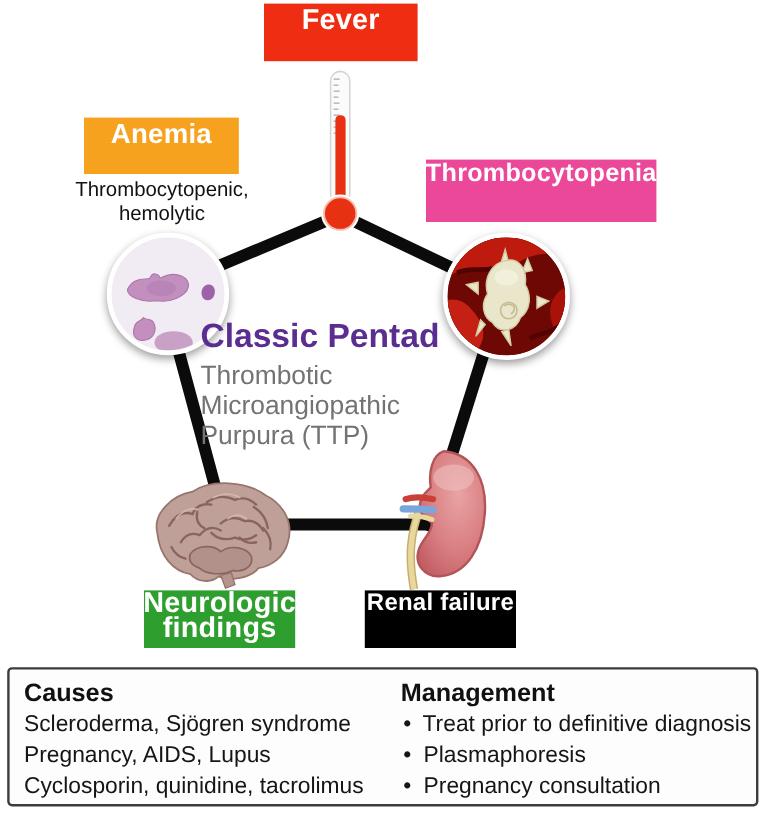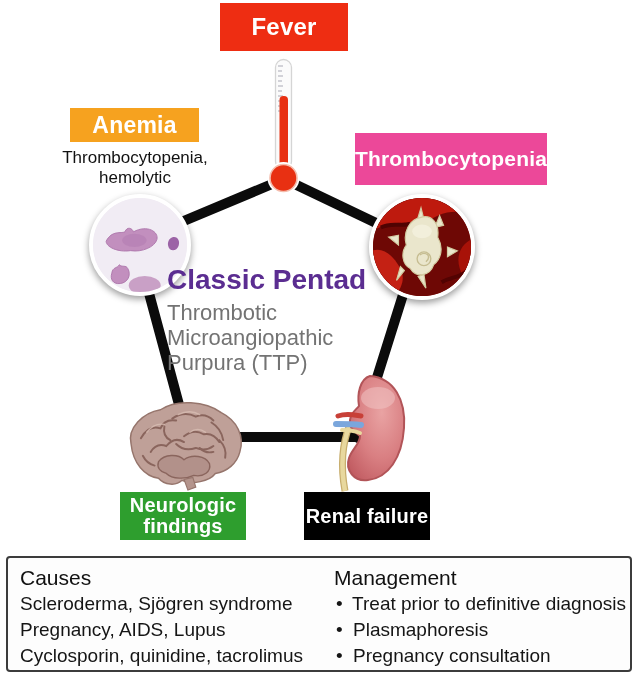--- a/index.html
+++ b/index.html
@@ -4,26 +4,26 @@
 <style>
   html,body{margin:0;padding:0;background:#ffffff;}
   body{width:640px;height:680px;font-family:"Liberation Sans",sans-serif;}
   .stage{position:relative;width:640px;height:680px;background:#ffffff;overflow:hidden;}
 
   
   #pentagon-lines{position:absolute;left:0;top:0;z-index:1;}
   #pentagon-lines line{stroke:#0b0b0b;stroke-width:10;stroke-linecap:round;}
 
   
-  .label-box{position:absolute;display:flex;align-items:center;justify-content:center;
+  .label-box{position:absolute;display:flex;align-items:flex-start;justify-content:center;
     color:#ffffff;font-weight:bold;text-align:center;z-index:4;letter-spacing:.2px;}
   #fever-box{left:220px;top:3px;width:128px;height:48px;background:#EE2D12;font-size:24px;}
-  #anemia-box{left:70px;top:108px;width:129px;height:34px;background:#F6A21F;font-size:23px;}
+  #anemia-box{left:70px;top:98px;width:129px;height:47px;background:#F6A21F;font-size:23px;}
   #thrombo-box{left:355px;top:133px;width:192px;height:52px;background:#ec4899;font-size:21px;}
-  #neuro-box{left:120px;top:492px;width:126px;height:48px;background:#2E9E2E;font-size:20px;line-height:21px;}
+  #neuro-box{left:120px;top:492px;width:126px;height:48px;background:#2E9E2E;font-size:24px;line-height:21px;}
   #renal-box{left:304px;top:492px;width:126px;height:48px;background:#000000;font-size:20px;line-height:21px;}
 
   .anemia-note{position:absolute;left:56px;top:148px;width:158px;text-align:center;
     font-size:17px;line-height:20px;color:#111111;z-index:4;}
 
   
   .center-text{position:absolute;left:167px;top:264px;width:240px;text-align:left;z-index:2;}
   .center-title{font-size:28px;font-weight:bold;color:#5B2D91;margin-bottom:4px;}
   .center-line{font-size:22px;color:#737373;line-height:25px;}
 
@@ -37,21 +37,21 @@
   #thermometer{position:absolute;left:263px;top:56px;width:42px;height:142px;z-index:3;}
   #brain{position:absolute;left:120px;top:397px;width:128px;height:98px;z-index:2;}
   #kidney{position:absolute;left:320px;top:372px;width:92px;height:122px;z-index:2;}
 
   
   #info-panel{position:absolute;left:6px;top:556px;width:622px;height:112px;
     background:#FDFDFD;border:2px solid #3C3C3C;border-radius:4px;z-index:5;}
   .info-col{position:absolute;top:7px;}
   #causes-col{left:12px;width:305px;}
   #management-col{left:326px;width:292px;}
-  .info-header{font-size:21px;font-weight:normal;color:#111111;line-height:26px;}
+  .info-header{font-size:21px;font-weight:bold;color:#111111;line-height:26px;}
   .info-line{font-size:19px;color:#151515;line-height:26px;white-space:nowrap;}
   .mgmt-item{display:flex;font-size:19px;color:#151515;line-height:26px;white-space:nowrap;}
   .bullet{width:17px;text-align:left;padding-left:2px;}
 </style>
 </head>
 <body>
 
 <div class="stage">
 
   <svg id="pentagon-lines" width="640" height="680">
@@ -82,21 +82,21 @@
     </g>
     <rect x="16.5" y="40" width="8.5" height="78" rx="4" fill="#E83012"></rect>
     <circle cx="20.5" cy="122" r="16" fill="#ffffff"></circle>
     <circle cx="20.5" cy="122" r="13.5" fill="#E83012" stroke="#F4BCAC" stroke-width="1.6"></circle>
   </svg>
 
   <div class="label-box" id="anemia-box">
     <span>Anemia</span>
   </div>
   <div class="anemia-note">
-    <div>Thrombocytopenia,</div>
+    <div>Thrombocytopenic,</div>
     <div>hemolytic</div>
   </div>
   <div class="photo-circle" id="blood-circle">
     <svg viewBox="0 0 100 100">
       <circle cx="50" cy="50" r="50" fill="#F1ECF4"></circle>
       <path d="M14 46 C20 34 30 38 34 36 C36 30 42 32 43 36 C58 28 70 36 68 44 C66 52 52 58 40 56 C26 58 14 52 14 46 Z" fill="#C28FBE" stroke="#AE76AC" stroke-width="1"></path>
       <ellipse cx="44" cy="45" rx="13" ry="7" fill="#B37BB0" opacity="0.55"></ellipse>
       <path d="M84 42 c6 -2 9 4 7 9 c-2 6 -10 6 -11 0 c-1 -4 1 -8 4 -9 Z" fill="#9C63A6"></path>
       <path d="M20 80 c1 -7 6 -5 8 -9 c3 3 7 0 9 4 c4 7 0 15 -8 16 c-8 1 -11 -5 -9 -11 Z" fill="#C28FBE" stroke="#AE76AC" stroke-width="1"></path>
       <ellipse cx="55" cy="93" rx="17" ry="10" fill="#C9A0C6"></ellipse>

